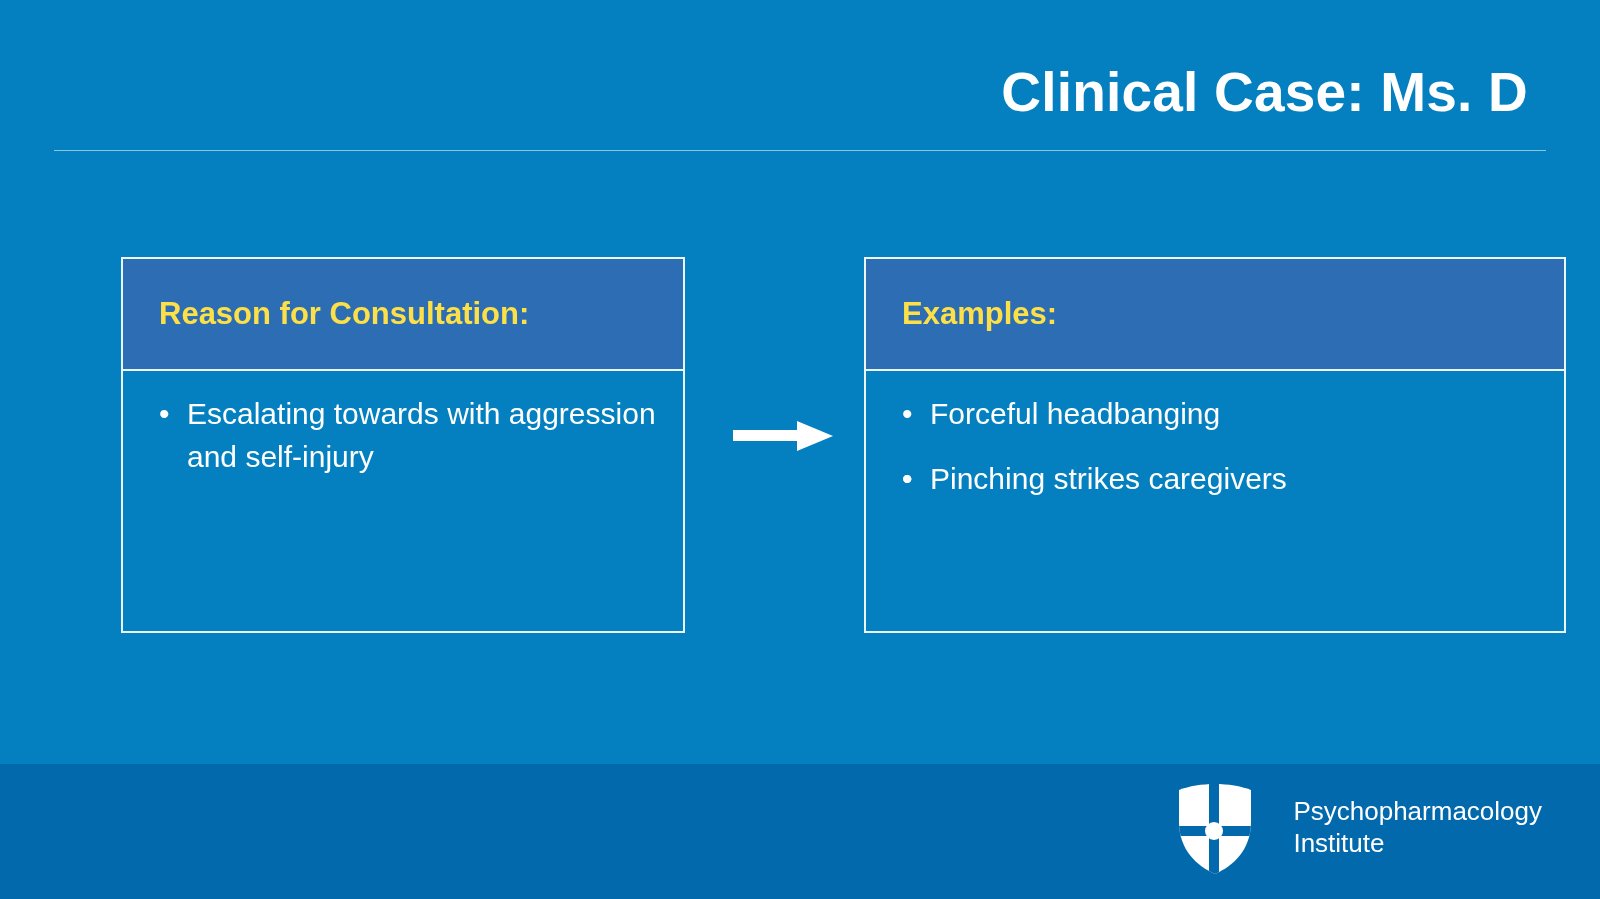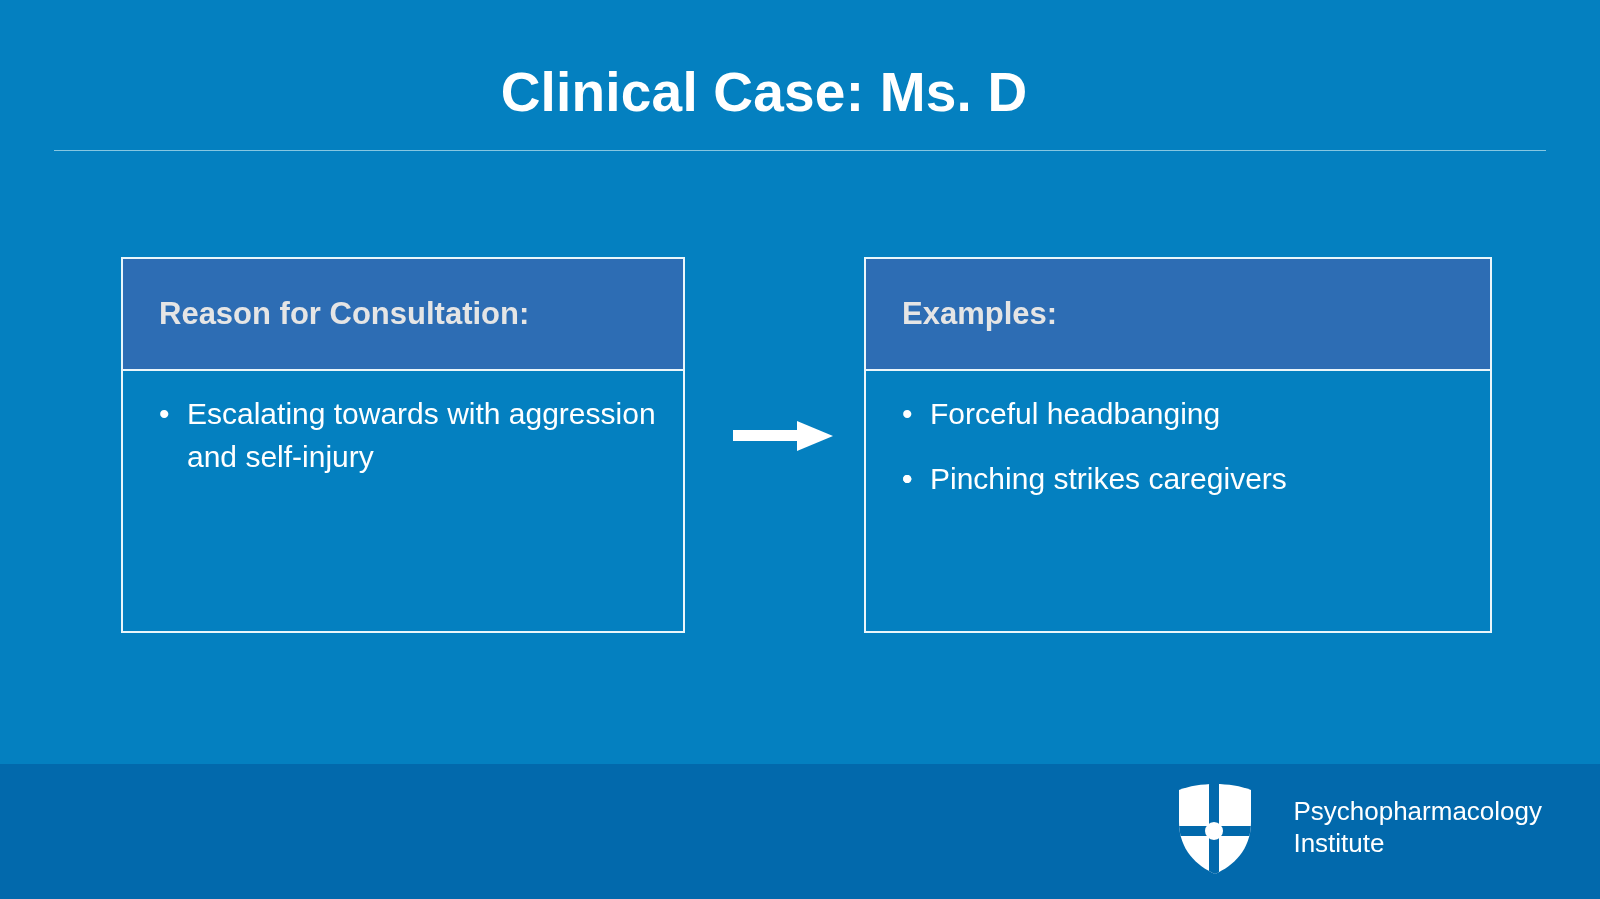--- a/index.html
+++ b/index.html
@@ -22,21 +22,21 @@
     background: #0480c0;
     overflow: hidden;
   }
 
   
   .slide-title {
     position: absolute;
     left: 0;
     top: 62px;
     width: 1528px;
-    text-align: center;
+    text-align: right;
     color: #ffffff;
     font-size: 55px;
     font-weight: bold;
     letter-spacing: 0.2px;
     line-height: 1.1;
     white-space: nowrap;
   }
 
   .title-rule {
     position: absolute;
@@ -59,37 +59,37 @@
   .panel-left {
     left: 121px;
     top: 257px;
     width: 564px;
     height: 376px;
   }
 
   .panel-right {
     left: 864px;
     top: 257px;
-    width: 628px;
+    width: 702px;
     height: 376px;
   }
 
   .panel-header {
     position: relative;
     box-sizing: border-box;
     height: 112px;
     background: #2d6db4;
     border-bottom: 2px solid #eaf6fb;
     display: flex;
     align-items: center;
     padding: 0 36px;
   }
 
   .panel-header-text {
-    color: #e5e5e5;
+    color: #fde047;
     font-size: 31px;
     font-weight: bold;
     line-height: 1.2;
     white-space: nowrap;
   }
 
   .panel-body {
     box-sizing: border-box;
     padding: 22px 26px 0 26px;
   }

